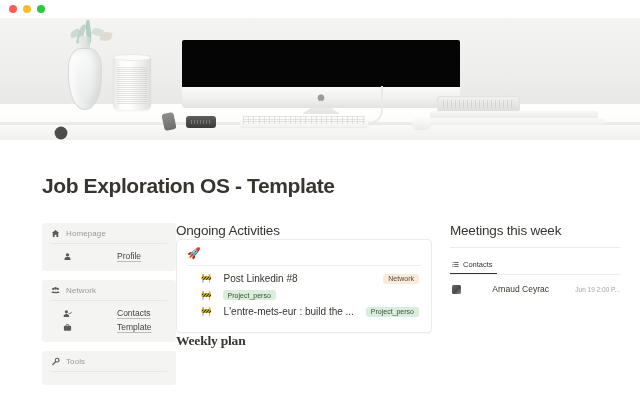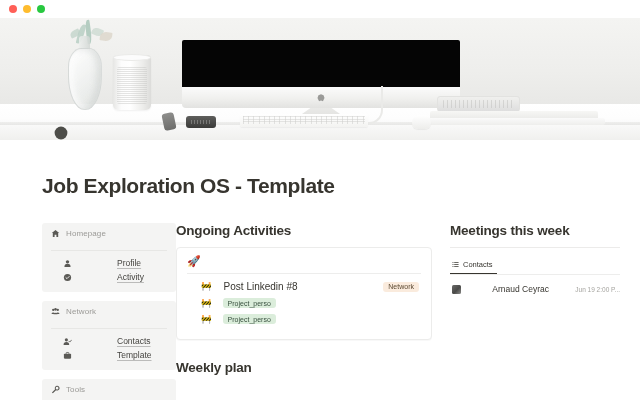--- a/index.html
+++ b/index.html
@@ -218,21 +218,21 @@
   .nav-block {
     background: #f4f4f3;
     border-radius: 3px;
     padding: 6px 9px 8px 9px;
     margin-bottom: 9px;
   }
   .nav-header {
     display: flex;
     align-items: center;
     gap: 6px;
-    padding-bottom: 12px;
+    padding-bottom: 5px;
     border-bottom: 1px solid #e7e7e5;
     margin-bottom: 5px;
   }
   .nav-header-label {
     font-size: 8px;
     color: #9b9a97;
     font-weight: normal;
     letter-spacing: .1px;
   }
   .nav-item {
@@ -249,24 +249,24 @@
     text-underline-offset: 2px;
     padding-left: 40px;
   }
   .nav-ic { width: 9px; height: 9px; display: block; flex: 0 0 9px; }
 
   
   .main-col { flex: 1 1 auto; padding-right: 18px; min-width: 0; }
 
   .section-title {
     font-size: 13.5px;
-    font-weight: bold;
+    font-weight: normal;
     color: #37352f;
     letter-spacing: -0.2px;
-    margin-bottom: 9px;
+    margin-bottom: 1px;
   }
 
   .card {
     border: 1px solid #ececeb;
     border-radius: 4px;
     padding: 8px 10px 12px 10px;
     background: #fff;
     box-shadow: 0 1px 1px rgba(15,15,15,.03);
   }
   .card-emoji { font-size: 11px; line-height: 1; margin-bottom: 6px; display: block; }
@@ -307,21 +307,21 @@
     flex: 0 0 auto;
   }
   .tag-network { background: #faebdd; color: #5c4a33; }
   .tag-project { background: #dbeddb; color: #3a5240; }
 
   .weekly-title {
     font-size: 13.5px;
     font-weight: bold;
     color: #37352f;
     letter-spacing: -0.2px;
-    margin-top: 20px;
+    font-family: Liberation Serif, serif;
   }
 
   
   .right-col { width: 170px; flex: 0 0 170px; }
   .right-divider { height: 1px; background: #ecebea; margin: 9px 0 6px 0; }
 
   .contacts-tab {
     display: inline-flex;
     align-items: center;
     gap: 4px;
@@ -413,27 +413,20 @@
             <path d="M8 1.6 1.4 7.2h1.8V14h3.2v-3.8h3.2V14h3.2V7.2h1.8z" fill="#5b5a56"></path>
           </svg>
           <span class="nav-header-label">Homepage</span>
         </div>
         <div class="nav-item">
           <svg class="nav-ic" viewBox="0 0 16 16">
             <circle cx="8" cy="5" r="3" fill="#5b5a56"></circle>
             <path d="M2.5 14a5.5 5.5 0 0 1 11 0z" fill="#5b5a56"></path>
           </svg>
           <span class="nav-item-label">Profile</span>
-        </div>
-        <div class="nav-item">
-          <svg class="nav-ic" viewBox="0 0 16 16">
-            <circle cx="8" cy="8" r="6.4" fill="#5b5a56"></circle>
-            <path d="M5.2 8.2 7.1 10l3.8-3.8" stroke="#f4f4f3" stroke-width="1.7" fill="none" stroke-linecap="round" stroke-linejoin="round"></path>
-          </svg>
-          <span class="nav-item-label">Activity</span>
         </div>
       </div>
 
       <div class="nav-block">
         <div class="nav-header">
           <svg class="nav-ic" viewBox="0 0 16 16">
             <circle cx="4" cy="5" r="2.1" fill="#5b5a56"></circle>
             <circle cx="12" cy="5" r="2.1" fill="#5b5a56"></circle>
             <circle cx="8" cy="4.2" r="2.3" fill="#5b5a56"></circle>
             <path d="M0.8 12.4a3.3 3.3 0 0 1 6.4 0zM8.8 12.4a3.3 3.3 0 0 1 6.4 0z" fill="#5b5a56"></path>
@@ -481,20 +474,21 @@
           <span class="db-row-emoji">🚧</span>
           <span class="db-row-title">Post Linkedin #8</span>
           <span class="tag tag-network">Network</span>
         </div>
         <div class="db-row">
           <span class="db-row-emoji">🚧</span>
           <span class="tag tag-project">Project_perso</span>
         </div>
         <div class="db-row">
           <span class="db-row-emoji">🚧</span>
+          <span class="db-row-title">L'entre-mets-eur : build the ...</span>
           <span class="tag tag-project">Project_perso</span>
         </div>
       </div>
 
       <div class="weekly-title">Weekly plan</div>
     </div>
 
     <div class="right-col">
       <div class="section-title">Meetings this week</div>
       <div class="right-divider"></div>

